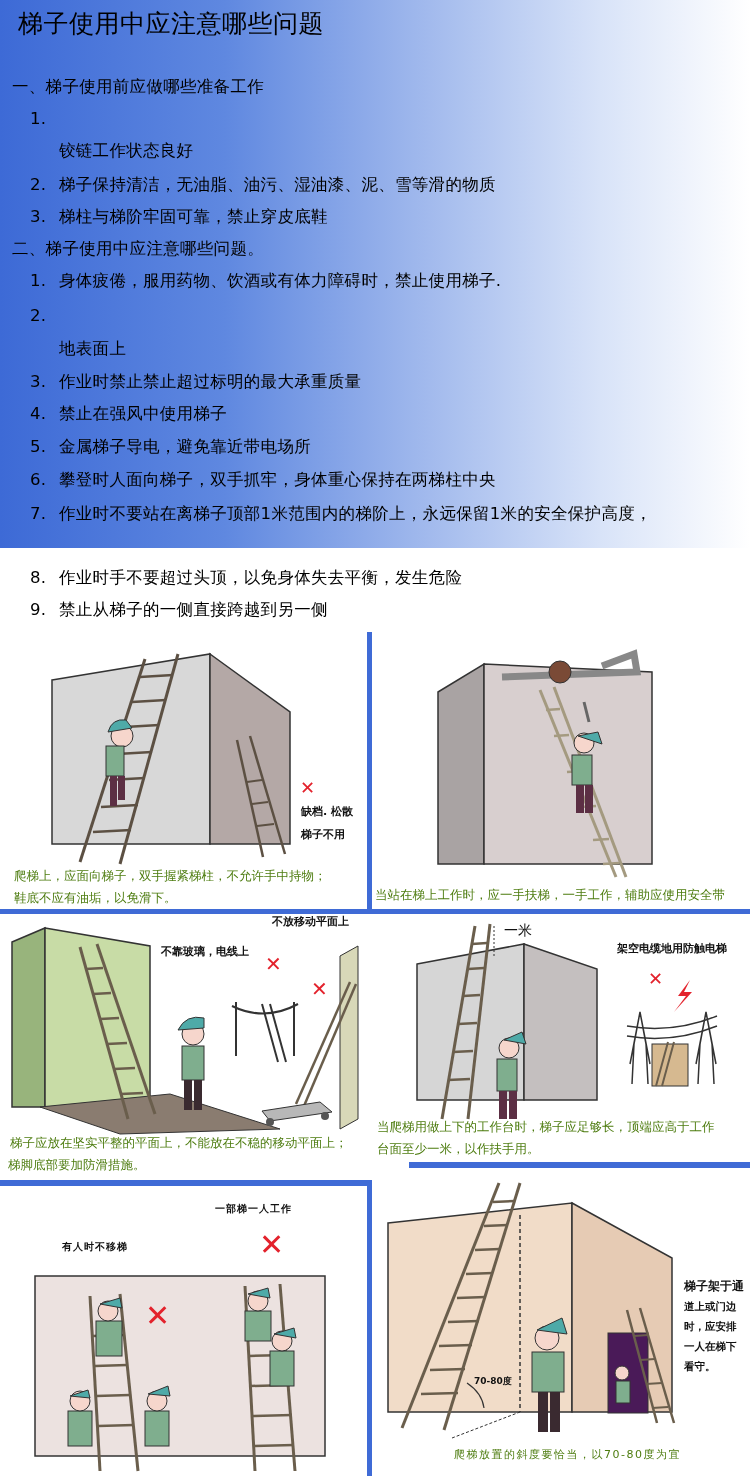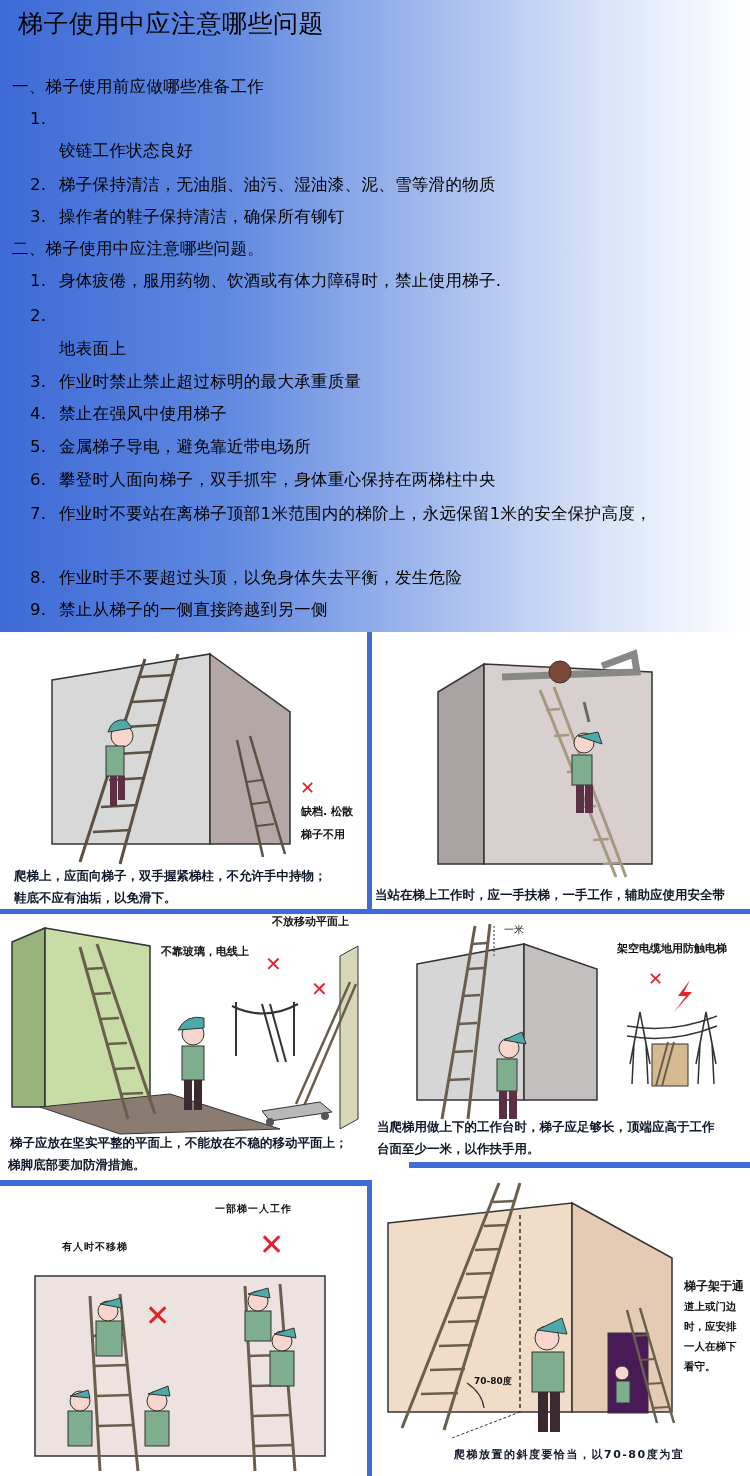--- a/index.html
+++ b/index.html
@@ -1,39 +1,39 @@
 <!DOCTYPE html>
 <html><head>
 <meta charset="utf-8">
 <style>
   * { box-sizing: border-box; margin: 0; padding: 0; }
   html, body { width: 750px; height: 1476px; background: #ffffff; overflow: hidden; }
   body { position: relative; font-family: "DejaVu Sans", "Liberation Sans", sans-serif; color: #000; }
 
   .text-panel {
-    position: absolute; left: 0; top: 0; width: 750px; height: 632px;
+    position: absolute; left: 0; top: 0; width: 750px; height: 548px;
     background: linear-gradient(90deg, #3d6ad6 0%, #5f88e0 30%, #9db6ec 55%, #d8e3f8 80%, #ffffff 100%);
   }
   .page-title {
     position: absolute; left: 18px; top: 8px;
     font-size: 25px; line-height: 32px; letter-spacing: 0.5px; font-weight: normal;
   }
   .line {
     position: absolute; font-size: 16.5px; line-height: 22px; white-space: nowrap; letter-spacing: 0.3px;
   }
   .section-heading { left: 12px; }
   .item-num { position: absolute; left: 30px; width: 24px; text-align: left; }
   .item-text { position: absolute; left: 59px; }
   .item-row { position: absolute; left: 0; width: 750px; height: 22px; font-size: 16.5px; line-height: 22px; white-space: nowrap; letter-spacing: 0.3px; }
 
   
   .grid { position: absolute; left: 0; top: 632px; width: 750px; height: 844px; background: #ffffff; }
   .divider { position: absolute; background: #3f6bd6; }
   .panel { position: absolute; background: #ffffff; overflow: hidden; }
-  .caption { position: absolute; font-size: 12.5px; line-height: 22px; white-space: nowrap; font-weight: bold; color: #0f172a; }
+  .caption { position: absolute; font-size: 12.5px; line-height: 22px; white-space: nowrap; font-weight: normal; color: #4d7c0f; }
   .note { position: absolute; font-size: 11px; line-height: 20px; white-space: nowrap; font-weight: bold; color: #111; }
   .x-mark { position: absolute; color: #e3222c; font-weight: bold; font-family: "DejaVu Sans", sans-serif; line-height: 1; }
   svg { position: absolute; left: 0; top: 0; }
 </style>
 </head>
 <body>
 
 <div class="text-panel">
   <h1 class="page-title">梯子使用中应注意哪些问题</h1>
 
@@ -44,21 +44,21 @@
   </div>
   <div class="item-row" style="top:140px">
     <span class="item-text">铰链工作状态良好</span>
   </div>
   <div class="item-row" style="top:174px">
     <span class="item-num">2.</span>
     <span class="item-text">梯子保持清洁，无油脂、油污、湿油漆、泥、雪等滑的物质</span>
   </div>
   <div class="item-row" style="top:206px">
     <span class="item-num">3.</span>
-    <span class="item-text">操作者的鞋子保持清洁，确保所有铆钉</span>
+    <span class="item-text">梯柱与梯阶牢固可靠，禁止穿皮底鞋</span>
   </div>
 
   <div class="line section-heading" style="top:238px">二、梯子使用中应注意哪些问题。</div>
 
   <div class="item-row" style="top:270px">
     <span class="item-num">1.</span>
     <span class="item-text">身体疲倦，服用药物、饮酒或有体力障碍时，禁止使用梯子.</span>
   </div>
   <div class="item-row" style="top:305px">
     <span class="item-num">2.</span>
@@ -230,21 +230,21 @@
         <path d="M262,130 L268,98 L274,130 M258,150 L268,98 L278,150 M260,170 L262,130 M276,170 L274,130"></path>
         <path d="M328,130 L334,98 L340,130 M324,150 L334,98 L344,150 M326,170 L328,130 M342,170 L340,130"></path>
         <path d="M255,112 Q300,120 345,102"></path>
         <path d="M255,122 Q300,130 345,112"></path>
       </g>
       <rect x="280" y="130" width="36" height="42" fill="#d6b990" stroke="#333"></rect>
       <line x1="284" y1="172" x2="296" y2="128" stroke="#6a5e4c" stroke-width="2"></line>
       <line x1="290" y1="172" x2="302" y2="128" stroke="#6a5e4c" stroke-width="2"></line>
       <path d="M318,66 L306,82 L314,82 L302,98 L320,78 L312,78 Z" fill="#e3222c"></path>
     </svg>
-    <div class="note" style="left:132px; top:10px; font-size:10px; line-height:12px; font-weight:normal;">一米</div>
+    <div class="note" style="left:132px; top:10px; font-size:14px; line-height:12px; font-weight:normal;">一米</div>
     <div class="note" style="left:245px; top:25px;">架空电缆地用防触电梯</div>
     <div class="x-mark" style="left:276px; top:56px; font-size:18px;">✕</div>
     <div class="caption" style="left:5px; top:202px;">当爬梯用做上下的工作台时，梯子应足够长，顶端应高于工作</div>
     <div class="caption" style="left:5px; top:224px;">台面至少一米，以作扶手用。</div>
   </div>
 
   <div class="panel" style="left:0; top:554px; width:367px; height:352px;">
     <svg width="367" height="290">
       <rect x="35" y="90" width="290" height="180" fill="#ece2e0" stroke="#333" stroke-width="1.5"></rect>
       <line x1="90" y1="110" x2="100" y2="285" stroke="#6a5e4c" stroke-width="3"></line>

